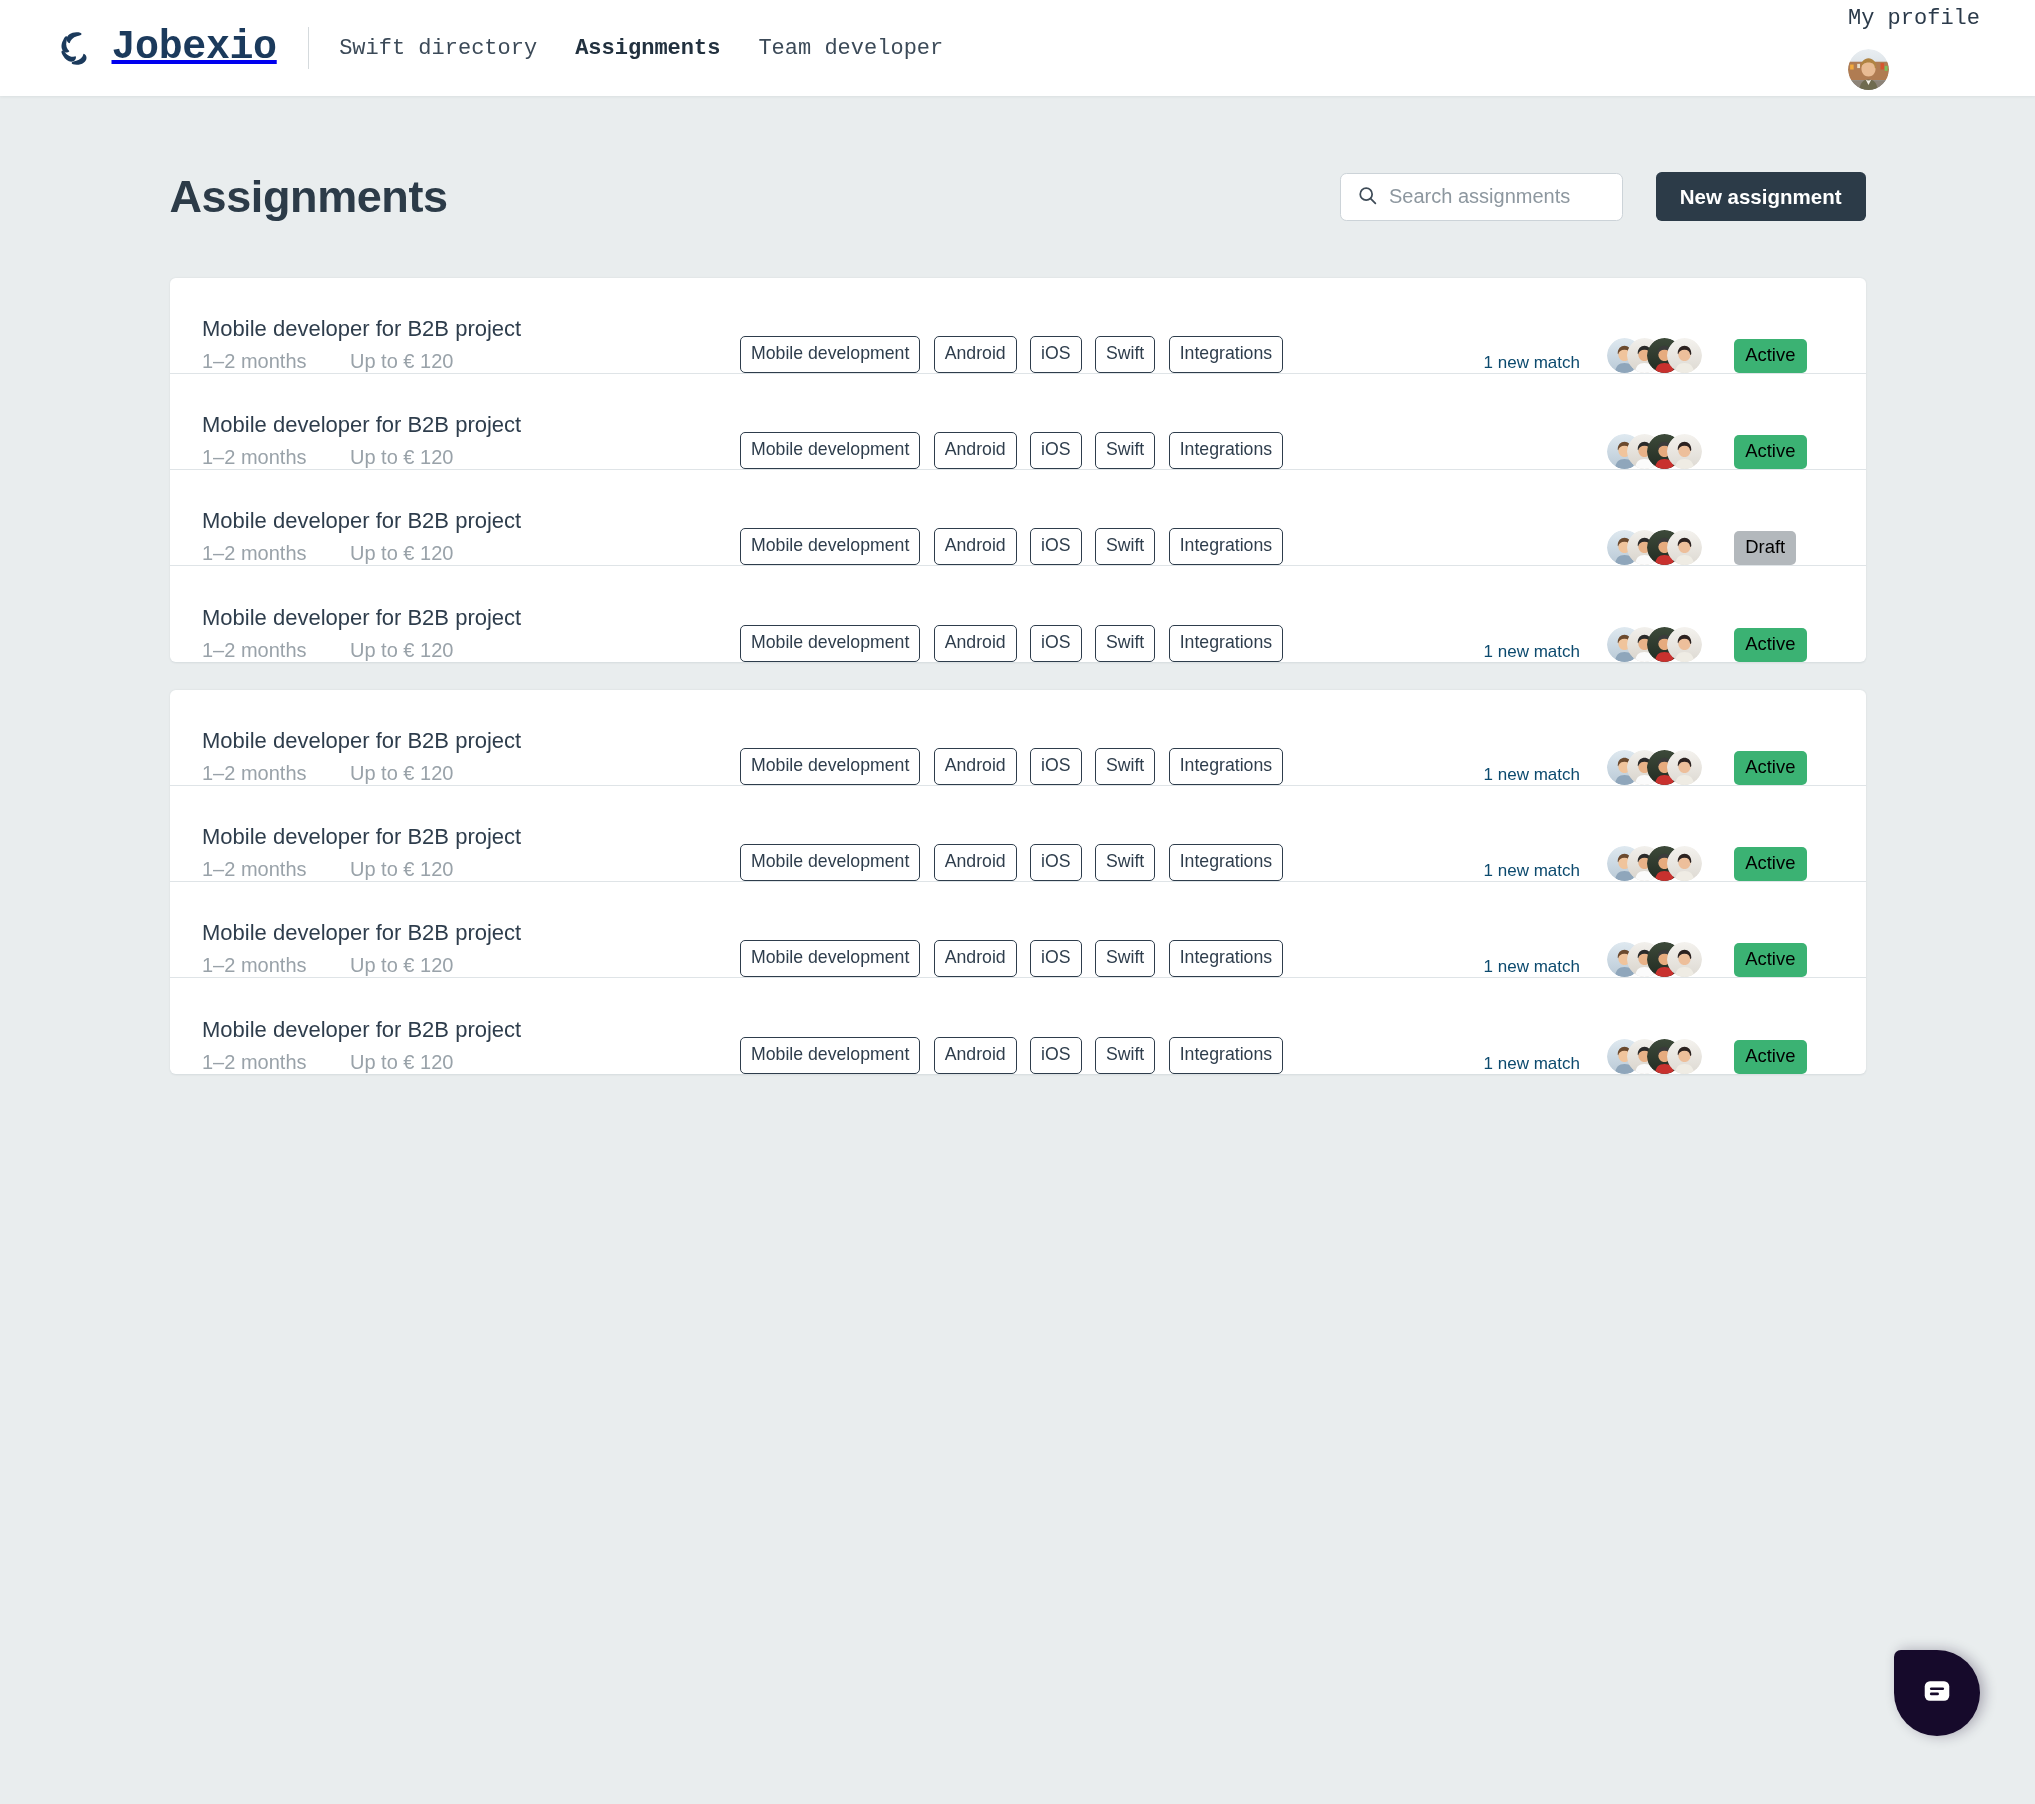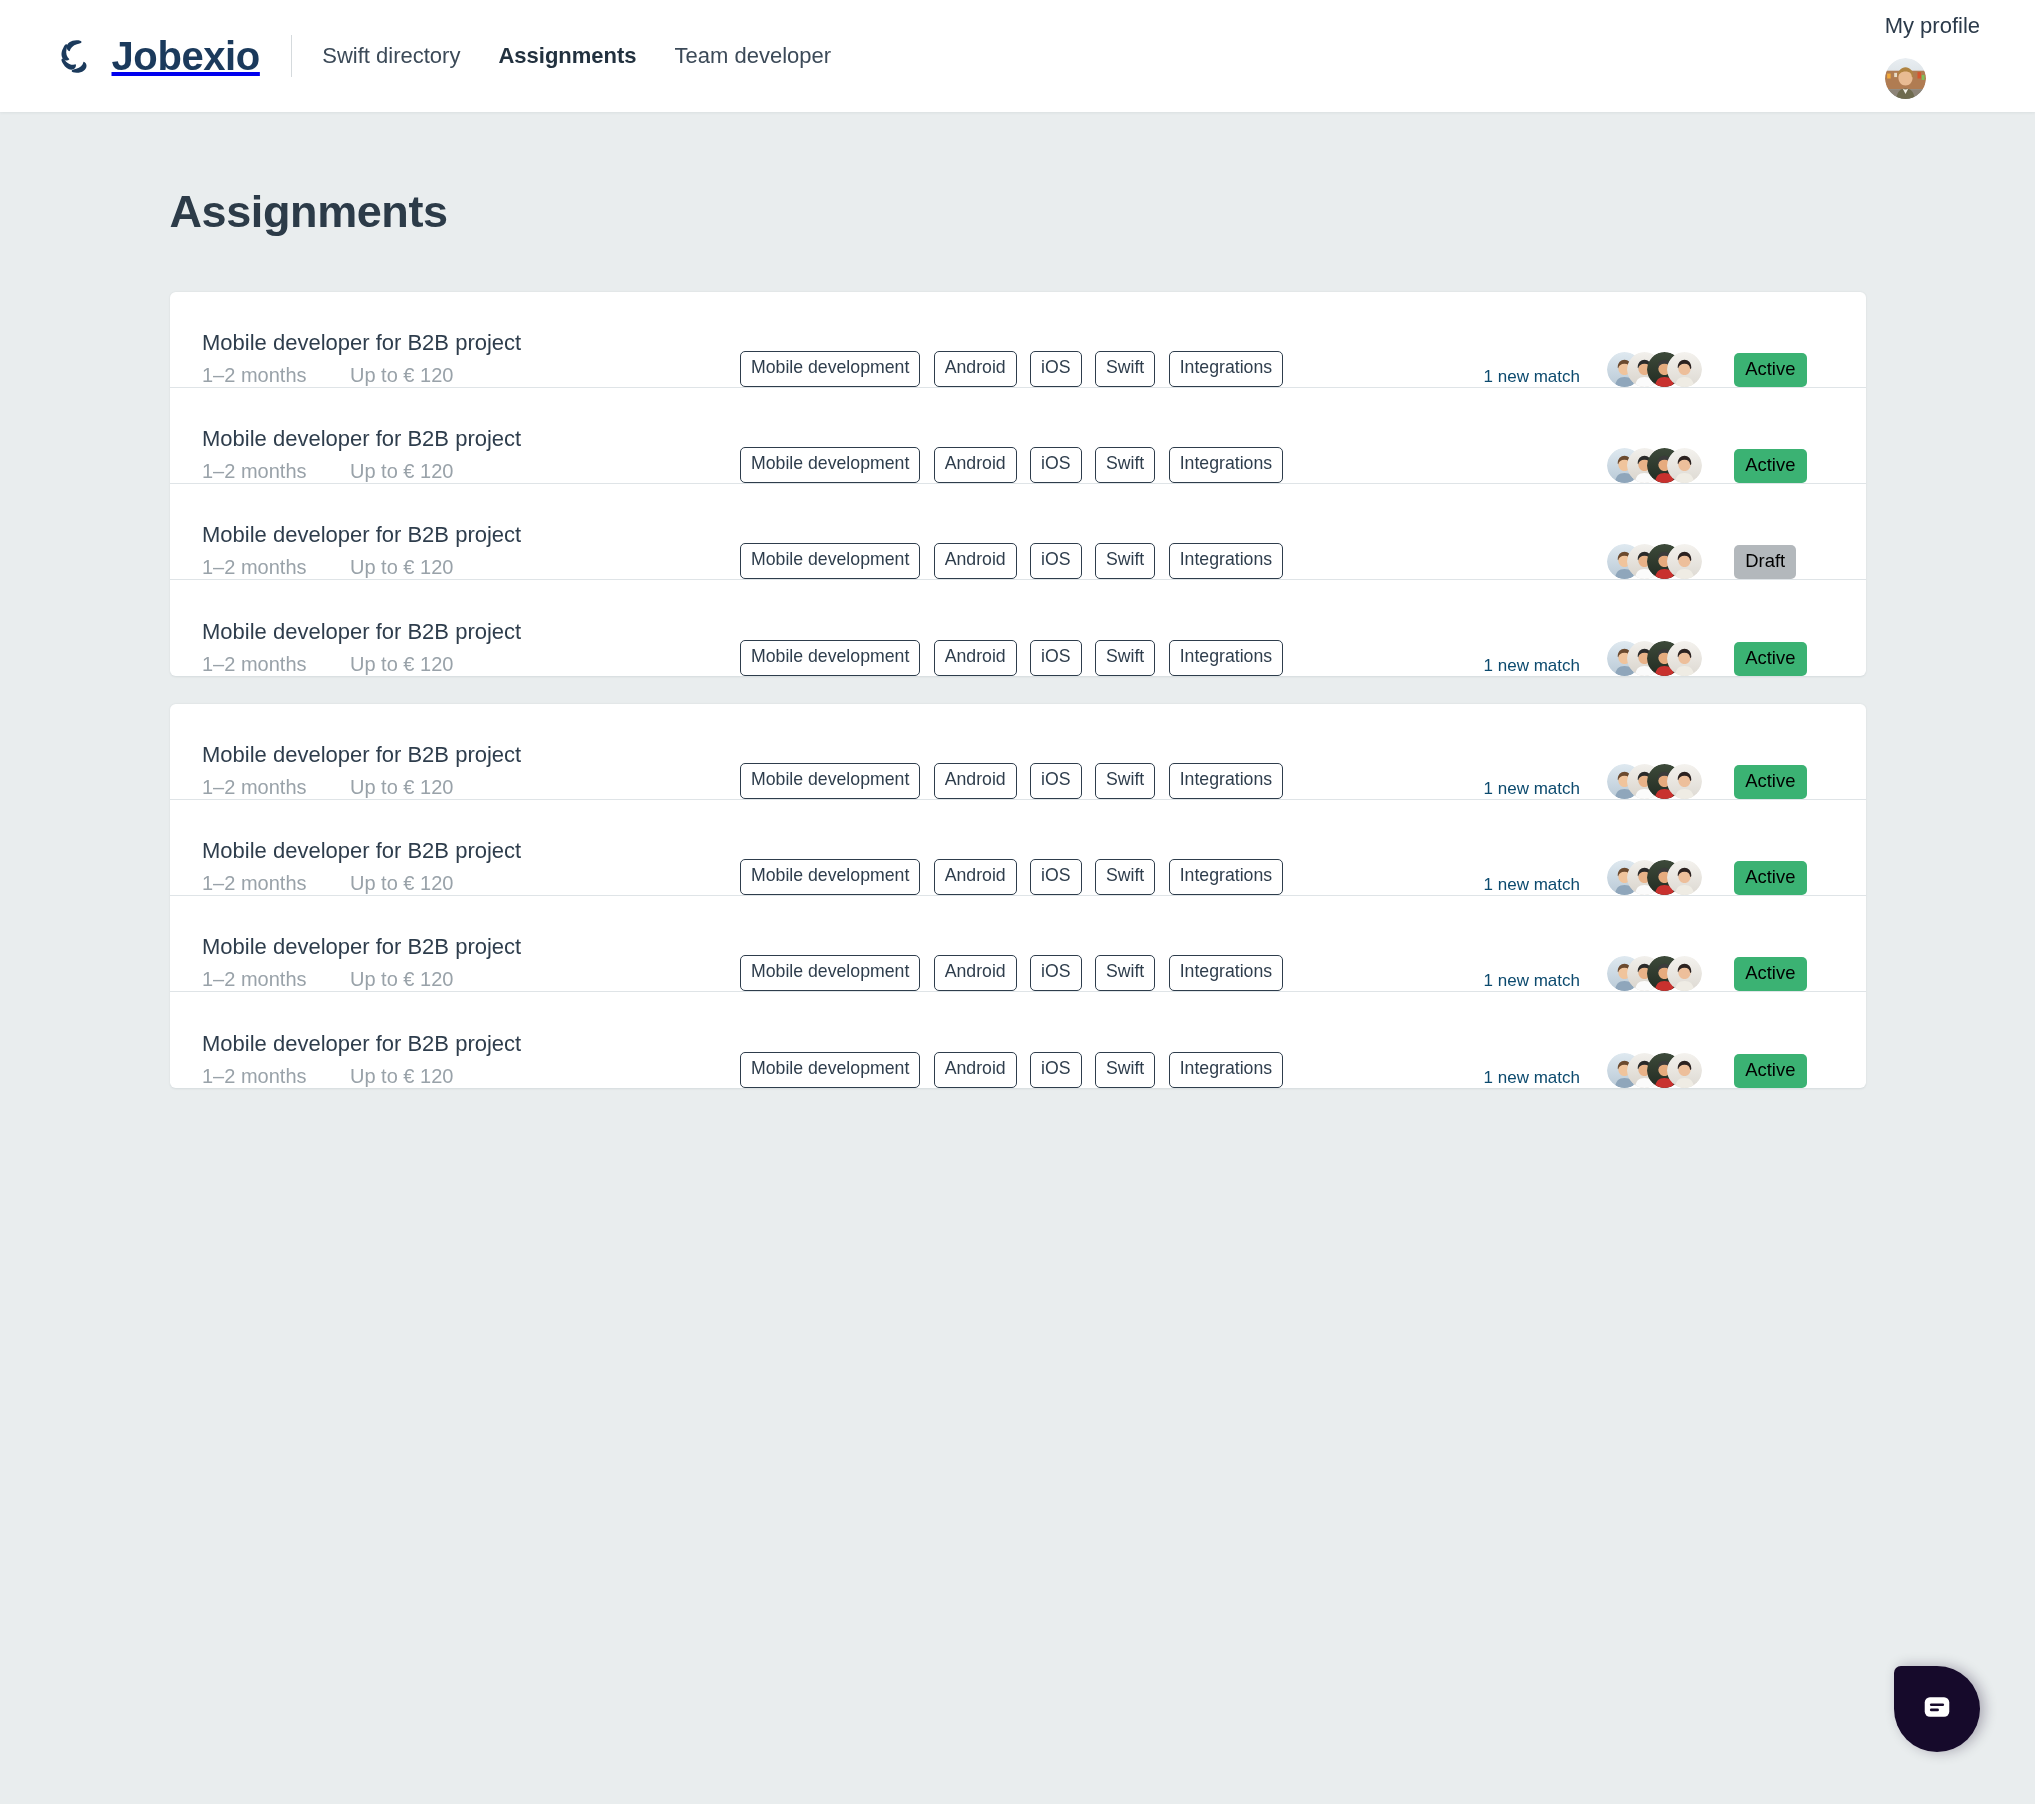--- a/index.html
+++ b/index.html
@@ -8,27 +8,28 @@
     width: 2035px;
     height: 1805px;
     background: #e9edee;
     font-family: "Liberation Sans", sans-serif;
     -webkit-font-smoothing: antialiased;
   }
 
   
   .header {
     position: relative;
-    height: 112px;
+    height: 96px;
     background: #ffffff;
     display: flex;
     align-items: center;
     padding: 0 55px 0 55px;
     box-shadow: 0 1.4px 3.5px rgba(30,45,60,0.10);
     z-index: 20;
+    font-family: Liberation Mono, monospace;
   }
   .brand {
     display: flex;
     align-items: center;
     gap: 15.5px;
   }
   .brand-mark { width: 41px; height: 41px; display: block; }
   .brand-name {
     font-size: 40px;
     font-weight: 700;
@@ -349,20 +350,33 @@
     </span>
   </div>
 </div>
 
 <div class="page">
   <div class="container">
 
     <div class="page-head">
       <h1 class="page-title">Assignments</h1>
 
+      <div class="page-head-actions">
+        <div class="search-box">
+          <span class="search-icon">
+            <svg viewBox="0 0 24 24" width="21" height="21" fill="none" stroke="#3e4b57" stroke-width="2" stroke-linecap="round">
+              <circle cx="10.5" cy="10.5" r="6.8"></circle>
+                <line x1="15.6" y1="15.6" x2="21" y2="21"></line>
+            </svg>
+          </span>
+          <input class="search-input" type="text" placeholder="Search assignments" style="">
+        </div>
+
+        <button class="btn-primary">New assignment</button>
+      </div>
     </div>
 
     <div class="card" id="active-card">
         <div class="row">
           <div class="row-main">
             <div class="row-title">Mobile developer for B2B project</div>
             <div class="row-meta">
               <span class="row-meta-item duration">1–2 months</span>
               <span class="row-meta-item rate">Up to € 120</span>
             </div>

